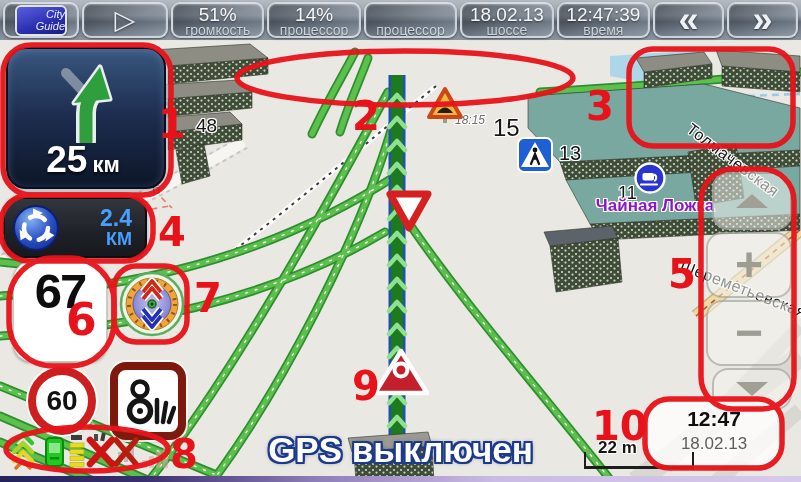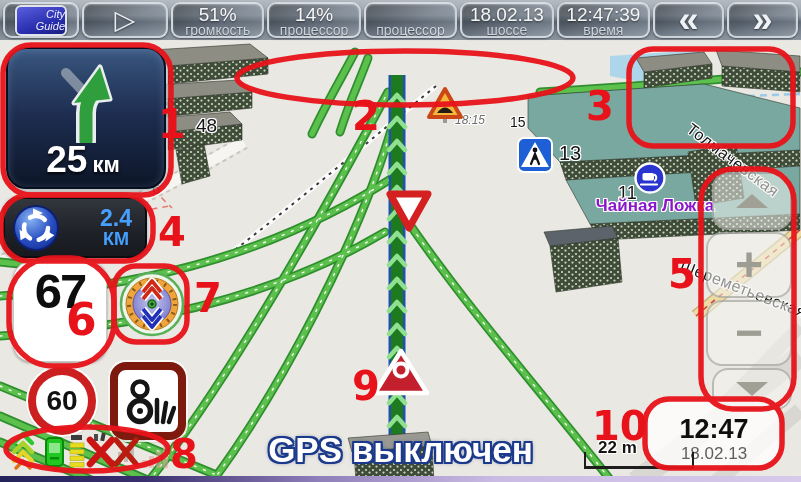--- a/index.html
+++ b/index.html
@@ -56,21 +56,21 @@
   #turn-dist{position:absolute;bottom:6px;left:0;right:6px;text-align:center;color:#fff;text-shadow:0 2px 3px rgba(0,0,0,.8);}
   #turn-dist .v{font-size:37px;font-weight:bold;text-align:center;}
   #turn-dist .u{font-size:22px;font-weight:bold;margin-left:5px;}
   #rb-panel{
     left:3px;top:197px;width:144px;height:61px;border-radius:15px;
     background:linear-gradient(to bottom,#32363d,#1e2127 60%,#17191e);
     border:2px solid #0b0d11;
     box-shadow:0 0 0 2px rgba(205,213,222,.55),0 2px 3px rgba(0,0,0,.4);
     display:flex;align-items:center;
   }
-  #rb-vals{margin-left:auto;margin-right:13px;text-align:center;color:#46a0ff;font-weight:bold;line-height:1.05;}
+  #rb-vals{margin-left:auto;margin-right:13px;text-align:right;color:#46a0ff;font-weight:bold;line-height:1.05;}
   #rb-vals .v{font-size:23px;}
   #rb-vals .u{font-size:18px;}
   #speed-panel{
     left:13px;top:261px;width:94px;height:101px;border-radius:18px;background:#fff;
     border:1px solid #c9c9c4;box-shadow:0 1px 3px rgba(0,0,0,.35);
     text-align:center;color:#0d0d0d;
   }
   #speed-panel .v{font-size:49px;font-weight:bold;line-height:52px;margin-top:3px;letter-spacing:-2px;}
   #speed-panel .u{font-size:20px;font-weight:bold;line-height:22px;letter-spacing:-1px;}
   #compass{left:119px;top:271px;width:66px;height:66px;}
@@ -85,21 +85,21 @@
     border:8px solid #7e1a0d;box-shadow:0 0 0 2px rgba(255,255,255,.8),0 1px 3px rgba(0,0,0,.4);
     display:flex;align-items:center;justify-content:center;
   }
   #status-bar{left:10px;top:428px;width:160px;height:46px;}
   #gps-msg{top:430px;font-size:35px;}
   #clock-panel{
     left:647px;top:401px;width:134px;height:64px;border-radius:18px;
     background:rgba(255,255,255,.78);box-shadow:0 0 2px rgba(0,0,0,.25);
     text-align:center;
   }
-  #clock-panel .t{font-size:27px;font-weight:bold;color:#0e0e0e;line-height:30px;margin-top:13px;}
+  #clock-panel .t{font-size:21px;font-weight:bold;color:#0e0e0e;line-height:30px;margin-top:3px;}
   #clock-panel .d{font-size:17px;color:#5e5e5e;line-height:20px;}
   #scale-lbl{left:598px;top:438px;font-size:17px;font-weight:bold;z-index:4;}
   #scale-bar{
     position:absolute;left:584px;top:452px;width:106px;height:14px;z-index:4;
     border-left:2px solid #1d1d1d;border-right:2px solid #1d1d1d;border-bottom:3px solid #1d1d1d;
   }
   
   .zoom-btn{
     position:absolute;z-index:4;box-sizing:border-box;
     background:rgba(242,242,239,.55);border:2px solid rgba(125,125,120,.45);border-radius:16px;
@@ -278,21 +278,21 @@
       <polygon points="696,206 688,152 736,144 744,198" fill="url(#bld)"></polygon>
 
       <polygon points="354,452 432,446 434,482 356,482" fill="url(#bld)"></polygon>
       <polygon points="348,438 428,432 432,446 352,452" fill="#9a9a92"></polygon>
     </g>
   </svg>
 
   <div class="map-lbl halo" style="left:196px;top:75px;font-size:19px;">48</div>
   <div class="map-lbl halo" style="left:152px;top:140px;font-size:15px;">6</div>
   <div class="map-lbl halo" style="left:455px;top:73px;font-size:12px;font-style:italic;color:#6d6d6d;font-weight:normal;">18:15</div>
-  <div class="map-lbl halo" style="left:510px;top:74px;font-size:14px;">15</div>
+  <div class="map-lbl halo" style="left:493px;top:74px;font-size:24px;">15</div>
   <div class="map-lbl halo" style="left:559px;top:102px;font-size:20px;">13</div>
   <div class="map-lbl halo" style="left:618px;top:143px;font-size:18px;">11</div>
   <div class="map-lbl halo" style="left:570px;top:156px;width:170px;text-align:center;font-size:17px;font-weight:bold;color:#8a18c8;">Чайная Ложка</div>
   <div class="map-lbl halo" style="left:694px;top:80px;font-size:16px;letter-spacing:.5px;transform:rotate(37deg);transform-origin:0 0;">Толмачевская</div>
   <div class="map-lbl halo" style="left:684px;top:217px;font-size:16px;letter-spacing:.5px;transform:rotate(21deg);transform-origin:0 0;">Шереметьевская</div>
 
   <svg class="sign" style="left:426px;top:46px;" width="38" height="38">
     <rect x="17" y="30" width="4" height="7" fill="#9a9a96"></rect>
     <polygon points="19,3 35,31 3,31" fill="#f5b63c" stroke="#cc4716" stroke-width="4" stroke-linejoin="round"></polygon>
     <path d="M11,27 Q19,16 27,27 Z" fill="#241c0e"></path>

